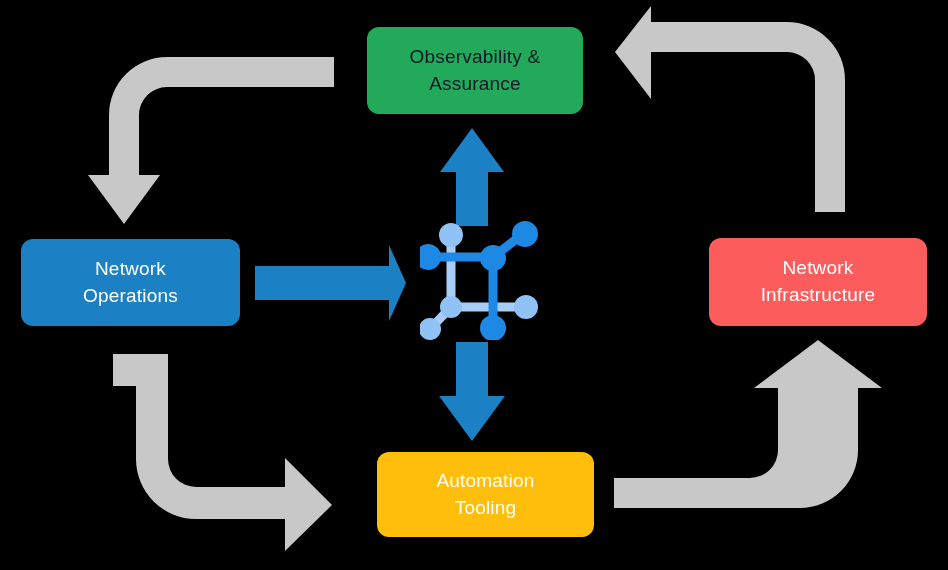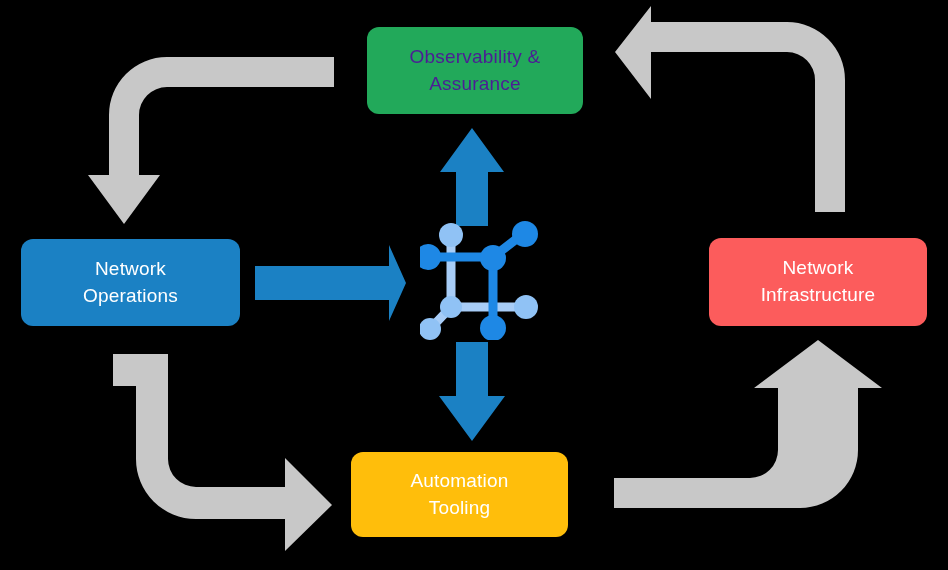--- a/index.html
+++ b/index.html
@@ -45,21 +45,21 @@
     width: 219px;
     height: 87px;
   }
   #box-infrastructure {
     left: 709px;
     top: 238px;
     width: 218px;
     height: 88px;
   }
   #box-automation {
-    left: 351px;
+    left: 377px;
     top: 452px;
     width: 217px;
     height: 85px;
   }
   .svg-layer {
     position: absolute;
     left: 0;
     top: 0;
     width: 948px;
     height: 570px;
@@ -82,21 +82,21 @@
 
     <path fill="#C8C8C8" d="M 334,62 L 334,87 L 167,87 A 28,28 0 0 0 139,115 L 139,175 L 160,175 L 124,224 L 88,175 L 109,175 L 109,115 A 58,58 0 0 1 167,57 L 334,57 Z"></path>
 
     <path fill="#C8C8C8" d="M 615,52 L 651,6 L 651,22 L 787,22 A 58,58 0 0 1 845,80 L 845,212 L 815,212 L 815,80 A 28,28 0 0 0 787,52 L 651,52 L 651,99 Z"></path>
 
     <path fill="#C8C8C8" d="M 113,354 L 168,354 L 168,459 A 28,28 0 0 0 196,487 L 285,487 L 285,458 L 332,505 L 285,551 L 285,519 L 196,519 A 60,60 0 0 1 136,459 L 136,386 L 113,386 Z"></path>
 
     <path fill="#C8C8C8" d="M 614,478 L 750,478 A 28,28 0 0 0 778,450 L 778,388 L 754,388 L 818,340 L 882,388 L 858,388 L 858,450 A 58,58 0 0 1 800,508 L 614,508 Z"></path>
   </svg>
 
-  <div class="node-box" id="box-observability" style="background: rgb(34, 169, 90); color: #4c1d95;">Observability &amp;
+  <div class="node-box" id="box-observability" style="background: rgb(34, 169, 90); color: #0f172a;">Observability &amp;
 Assurance</div>
 
   <div class="node-box" id="box-operations" style="background: rgb(27, 129, 196); color: rgb(255, 255, 255);">Network
 Operations</div>
 
   <div class="node-box" id="box-infrastructure" style="background: rgb(252, 92, 92); color: rgb(255, 255, 255);">Network
 Infrastructure</div>
 
   <div class="node-box" id="box-automation" style="background: rgb(255, 190, 11); color: rgb(255, 255, 255);">Automation
 Tooling</div>

